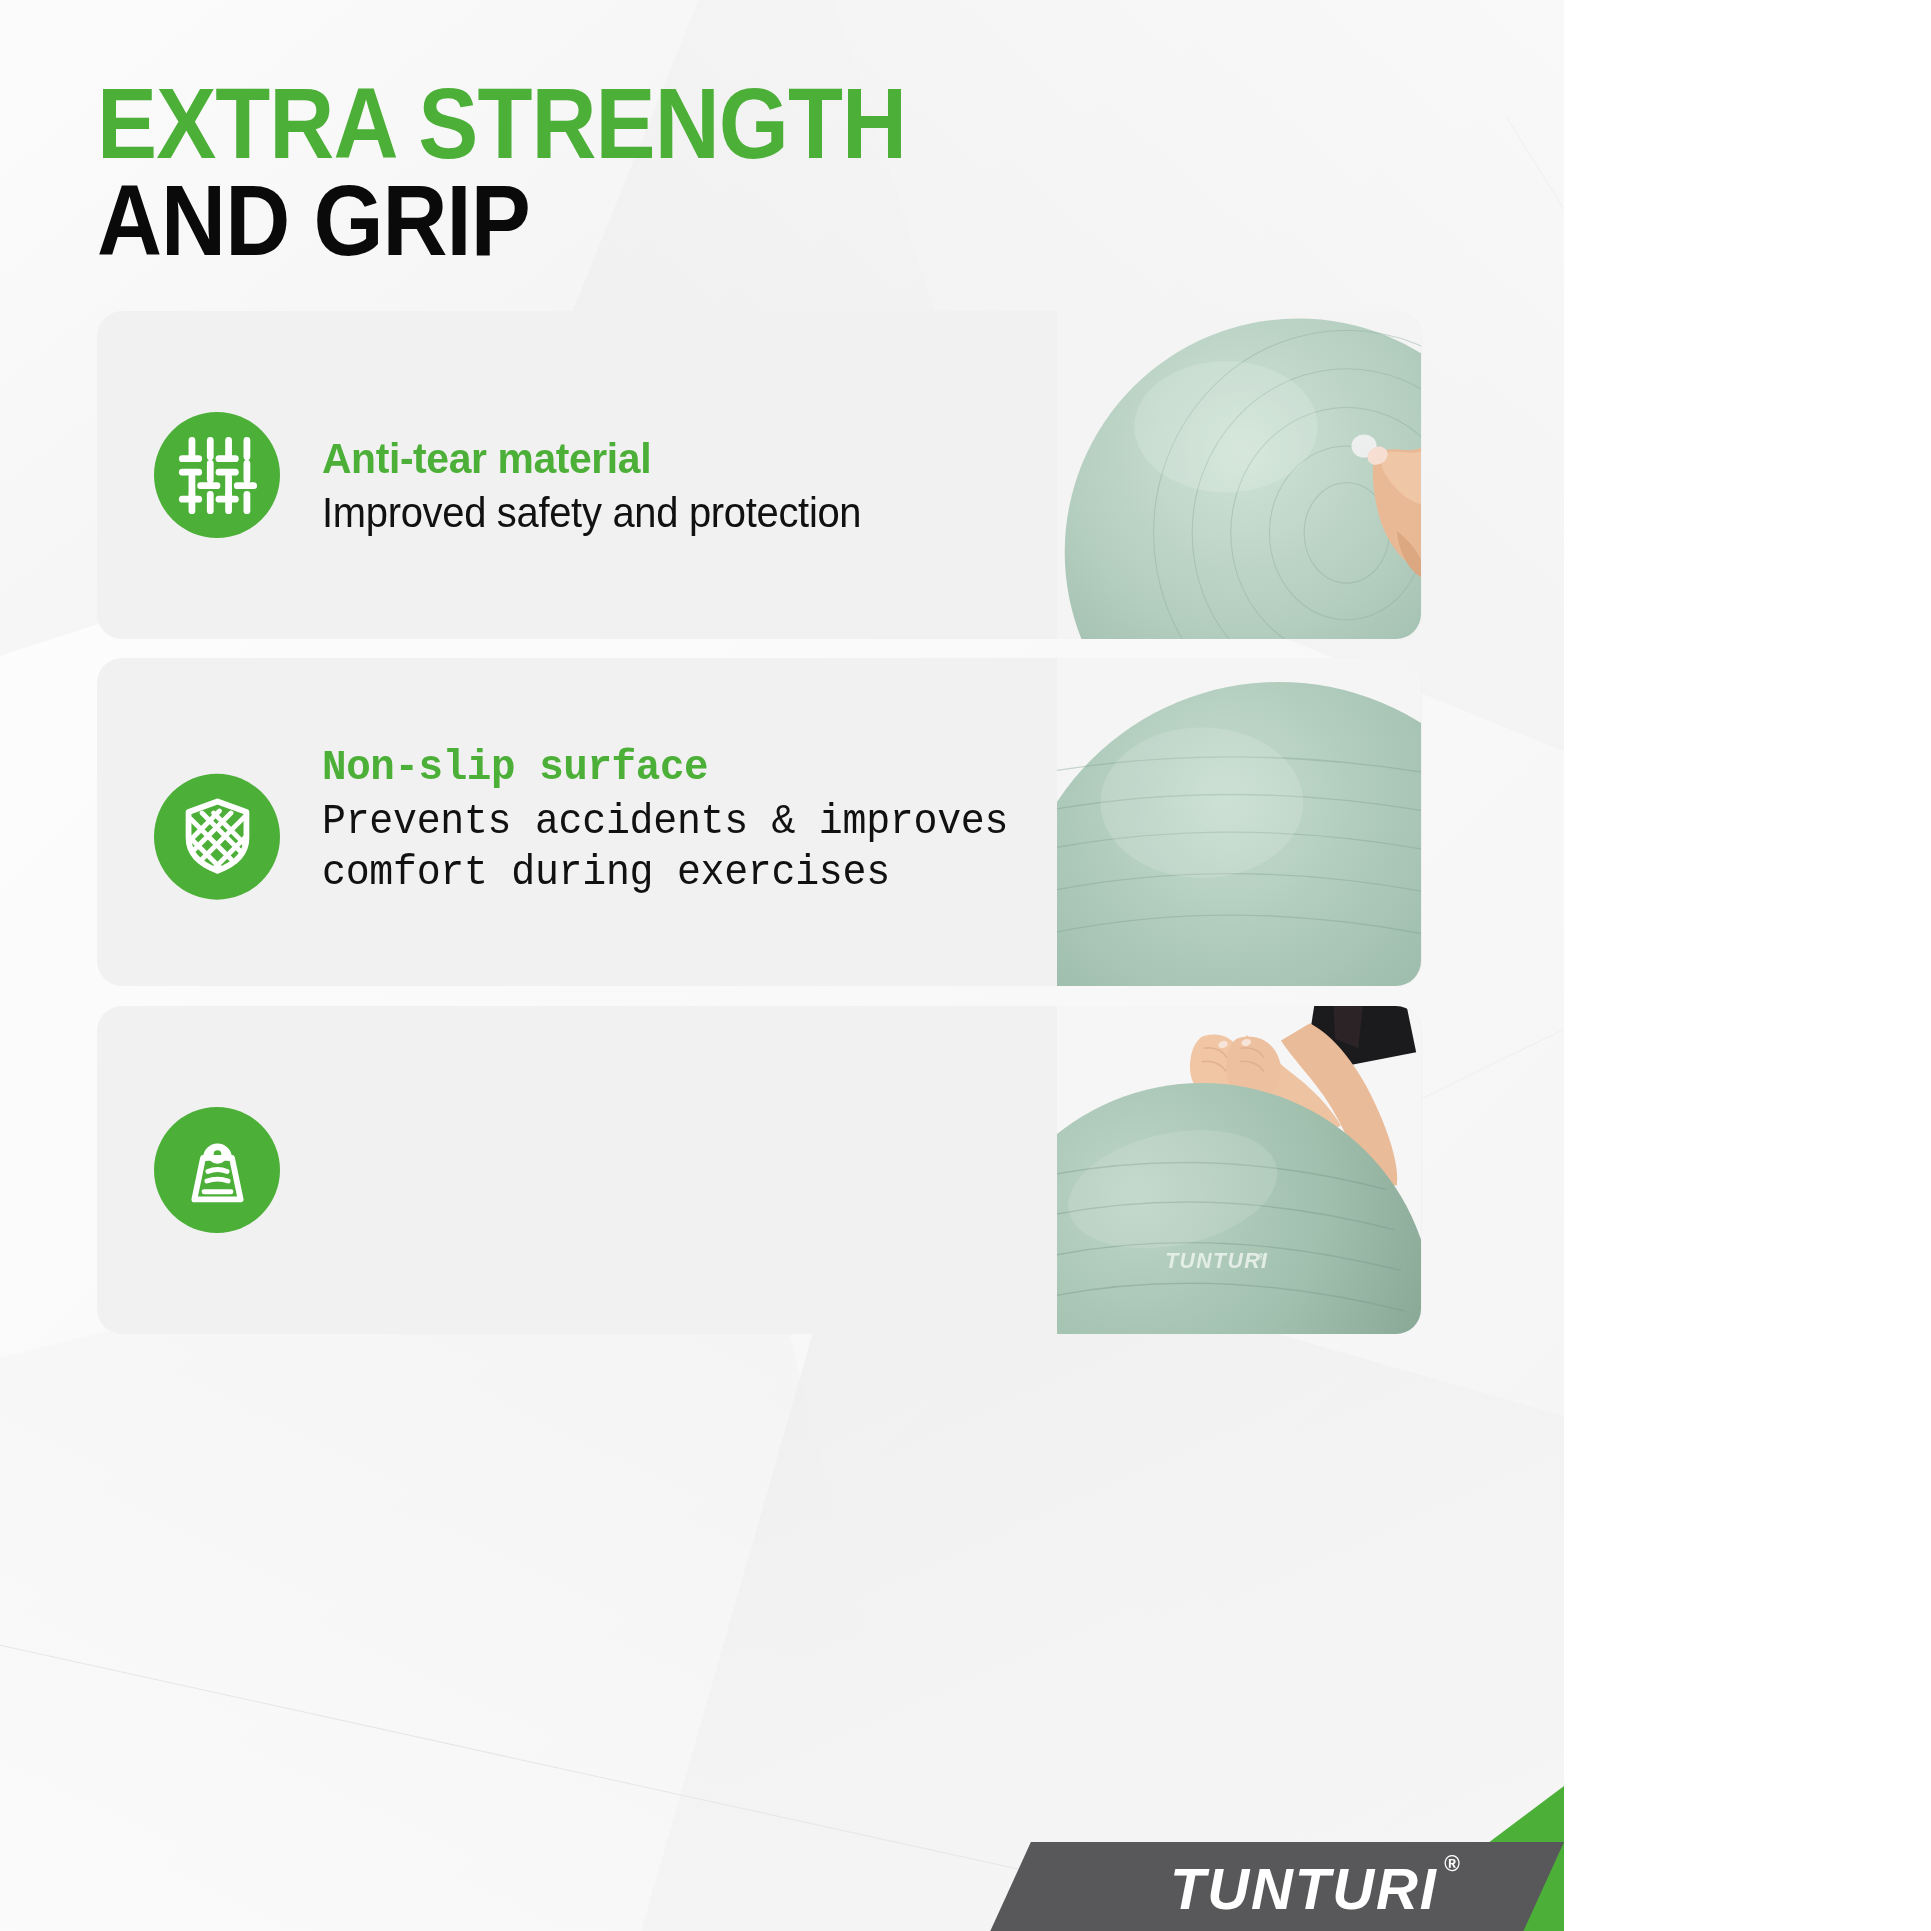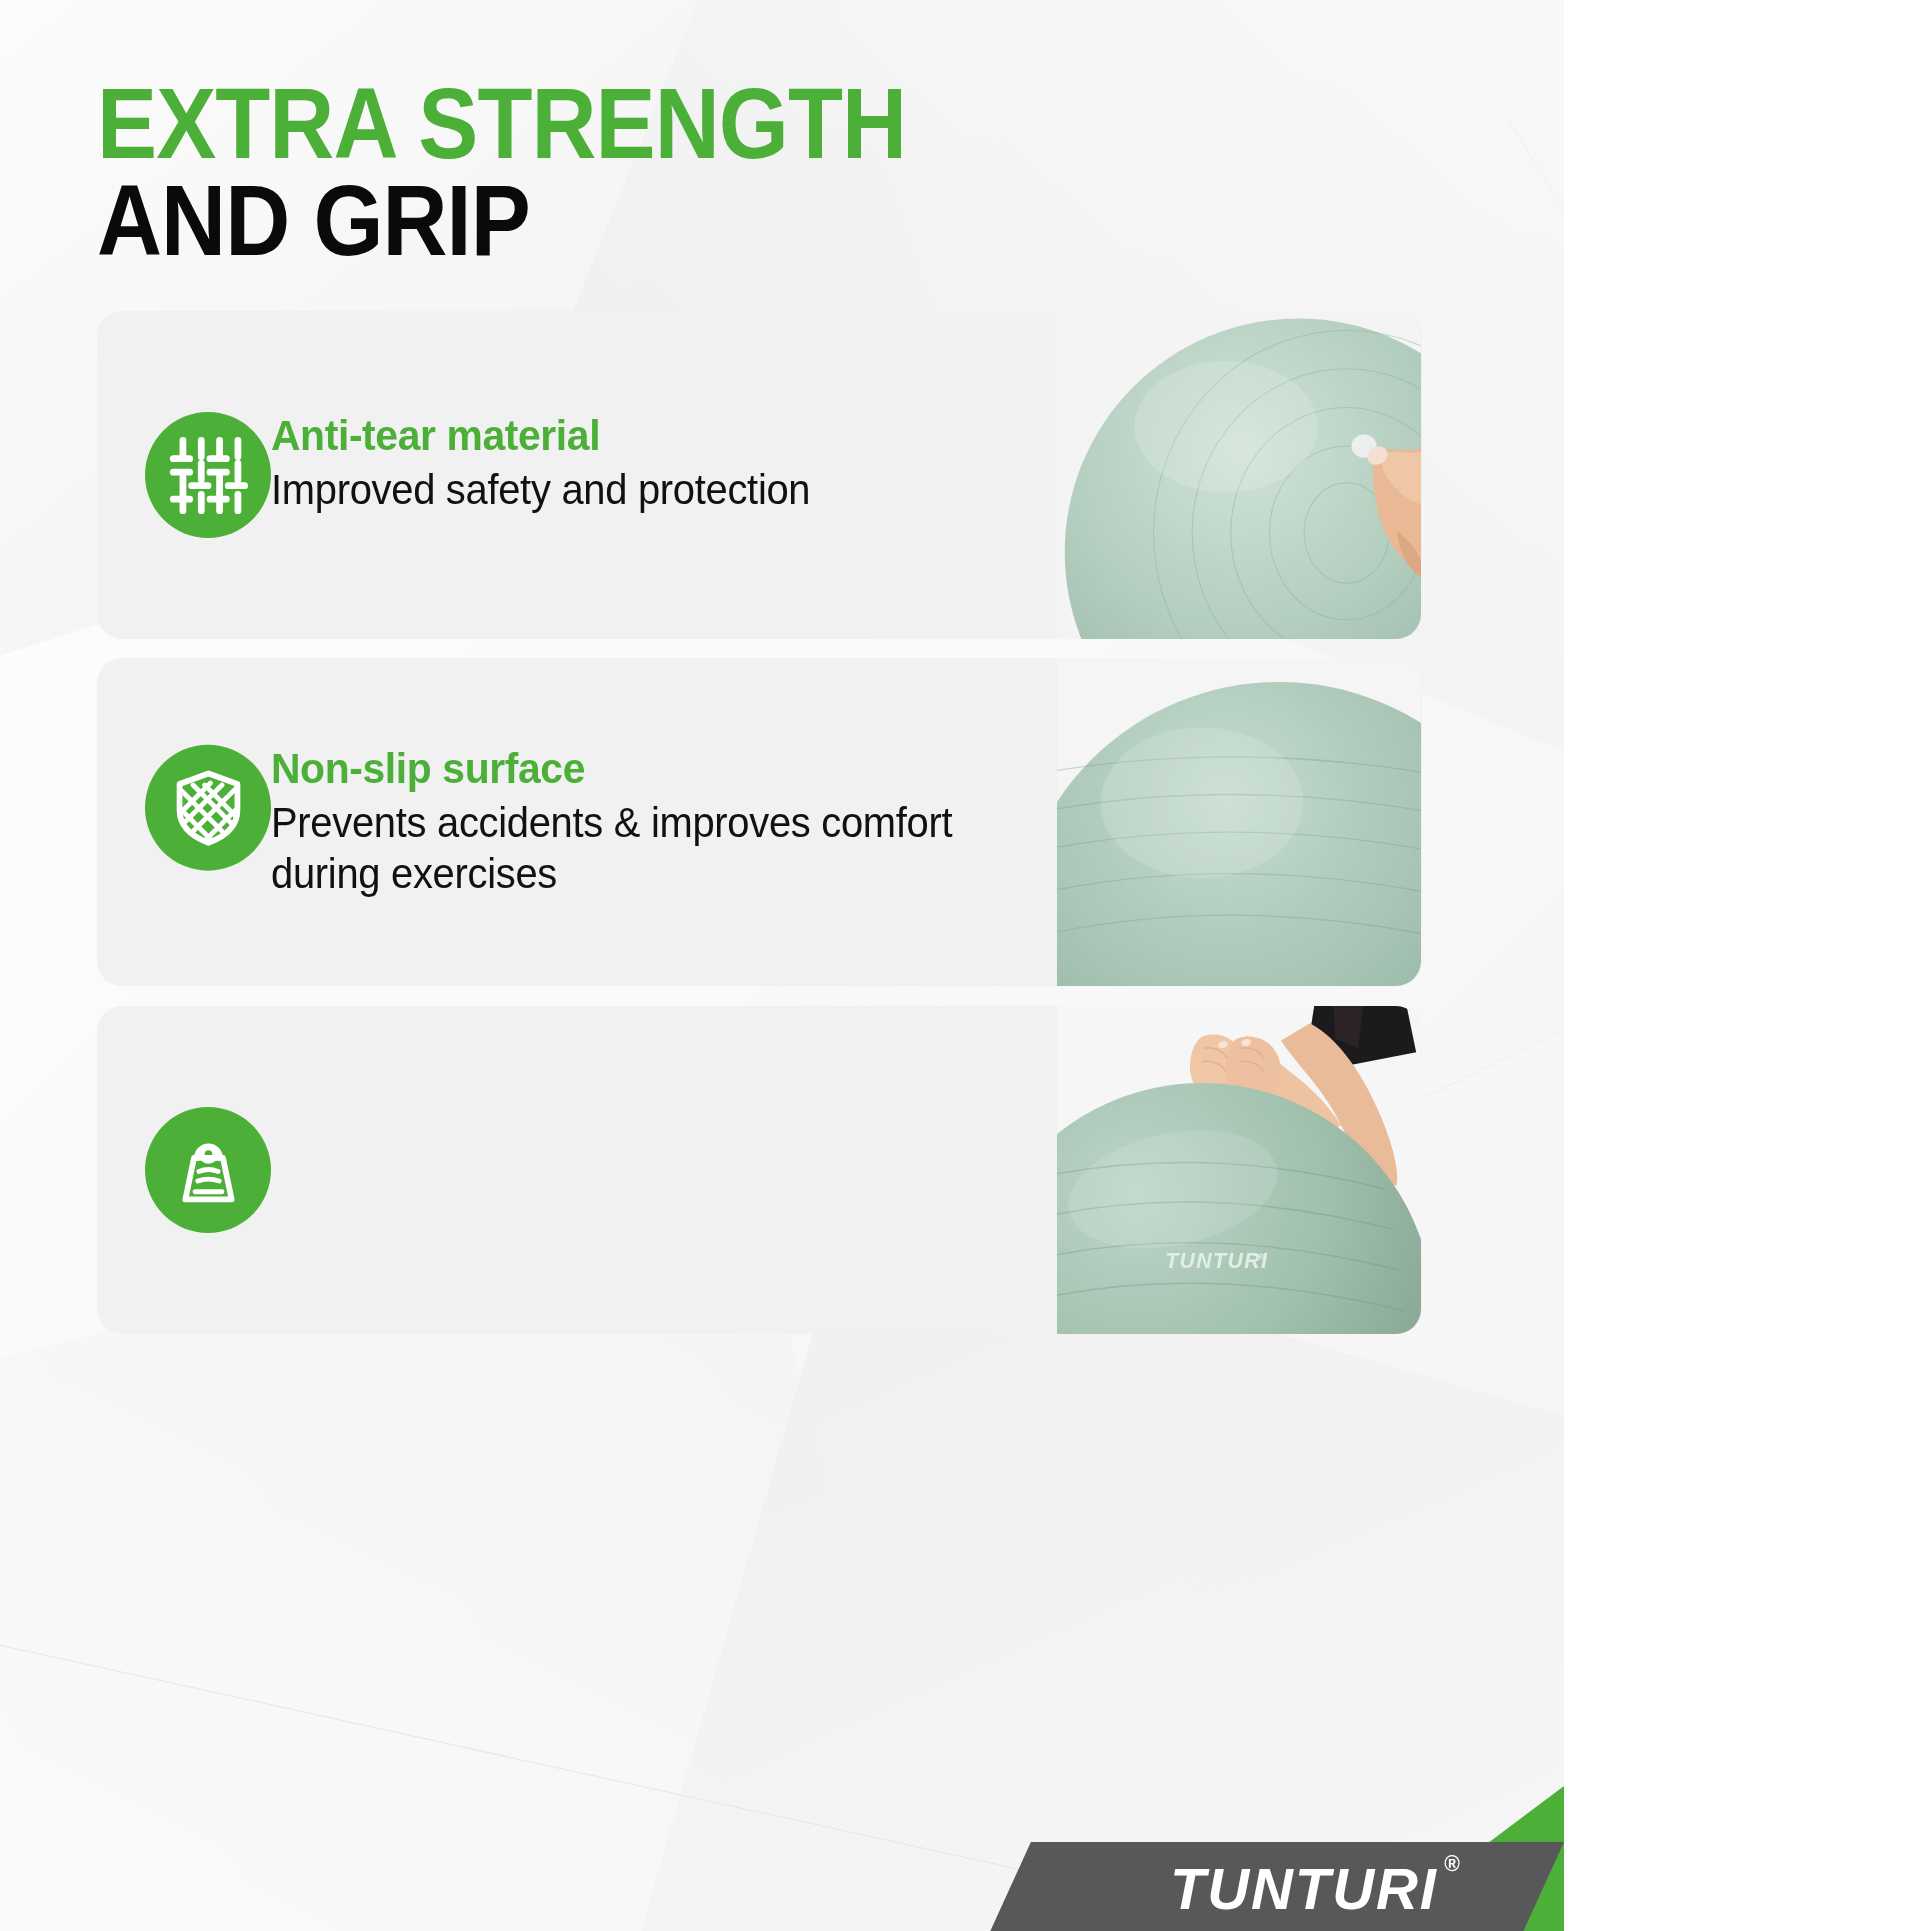--- a/index.html
+++ b/index.html
@@ -106,25 +106,26 @@
     border-radius:25px;
     z-index:4;
   }
   #card-0 { top:311px; height:328px; }
   #card-1 { top:658px; height:328px; }
   #card-2 { top:1006px; height:328px; }
 
   
   .card-body {
     position:absolute;
-    left:48px;
+    left:57px;
     top:50%;
     transform:translateY(-50%);
     display:flex;
-    align-items:flex-start;
+    align-items:flex-end;
+    gap:42px;
     width:966px;
   }
 
   .icon-circle {
     flex:0 0 auto;
     width:126px; height:126px;
     border-radius:50%;
     background:#4caf38;
     display:flex;
     align-items:center;
@@ -264,21 +265,21 @@
           </g>
         </svg>
       </div>
       <div class="card-text">
         <div class="card-title" style="color: rgb(76, 175, 56);">Anti-tear material</div>
         <div class="card-desc" style="color: rgb(17, 17, 17);">Improved safety and protection</div>
       </div>
     </div>
   </div>
 
-  <div class="card" id="card-1" style="background: rgb(241, 241, 241);">
+  <div class="card" id="card-1" style="background: rgb(241, 241, 241); font-family: Liberation Mono, monospace;">
     <div class="card-body">
       <div class="icon-circle" style="background: rgb(76, 175, 56);">
         <svg width="81" height="81" viewBox="0 0 84 84">
           <defs>
             <clipPath id="shieldClip">
               <path d="M42 6 L72 17 L72 44 C72 62 58 72 42 78 C26 72 12 62 12 44 L12 17 Z"></path>
             </clipPath>
           </defs>
 
           <g clip-path="url(#shieldClip)" stroke="#ffffff" stroke-width="5" stroke-linecap="round">

